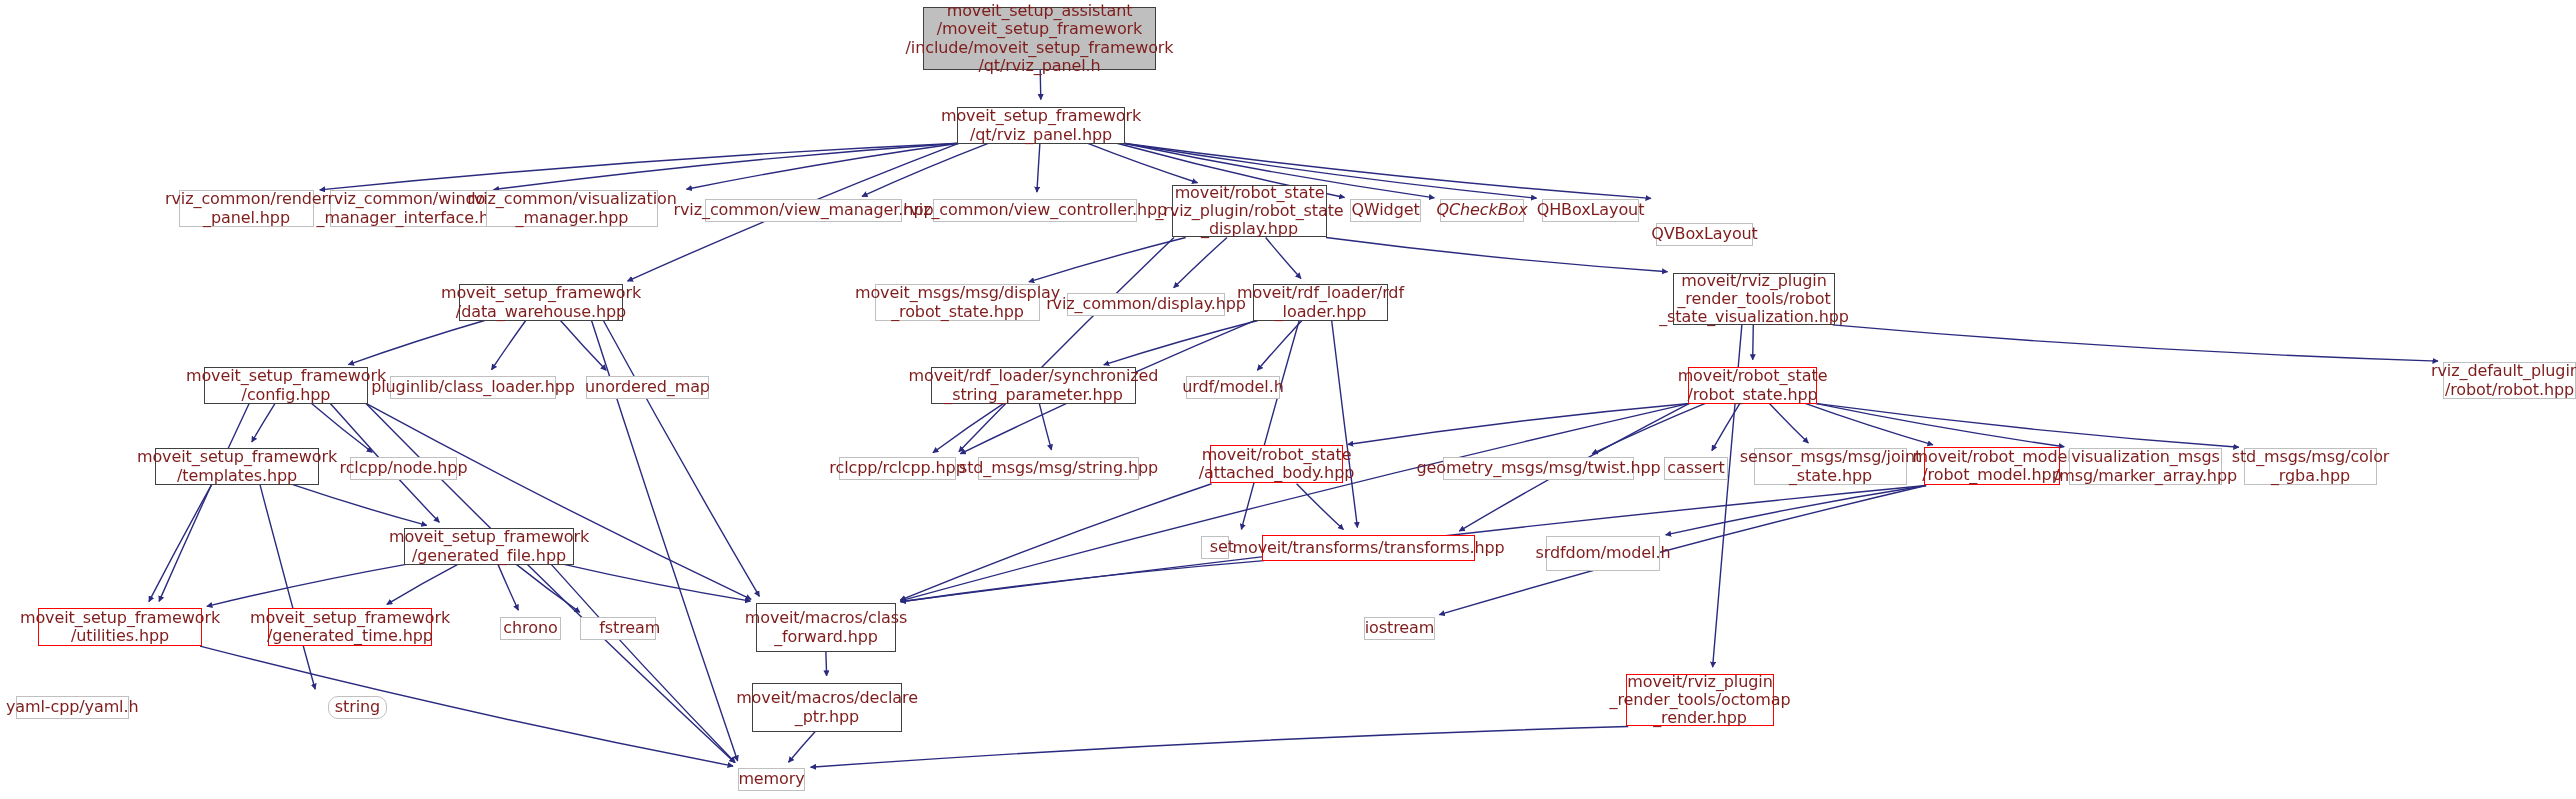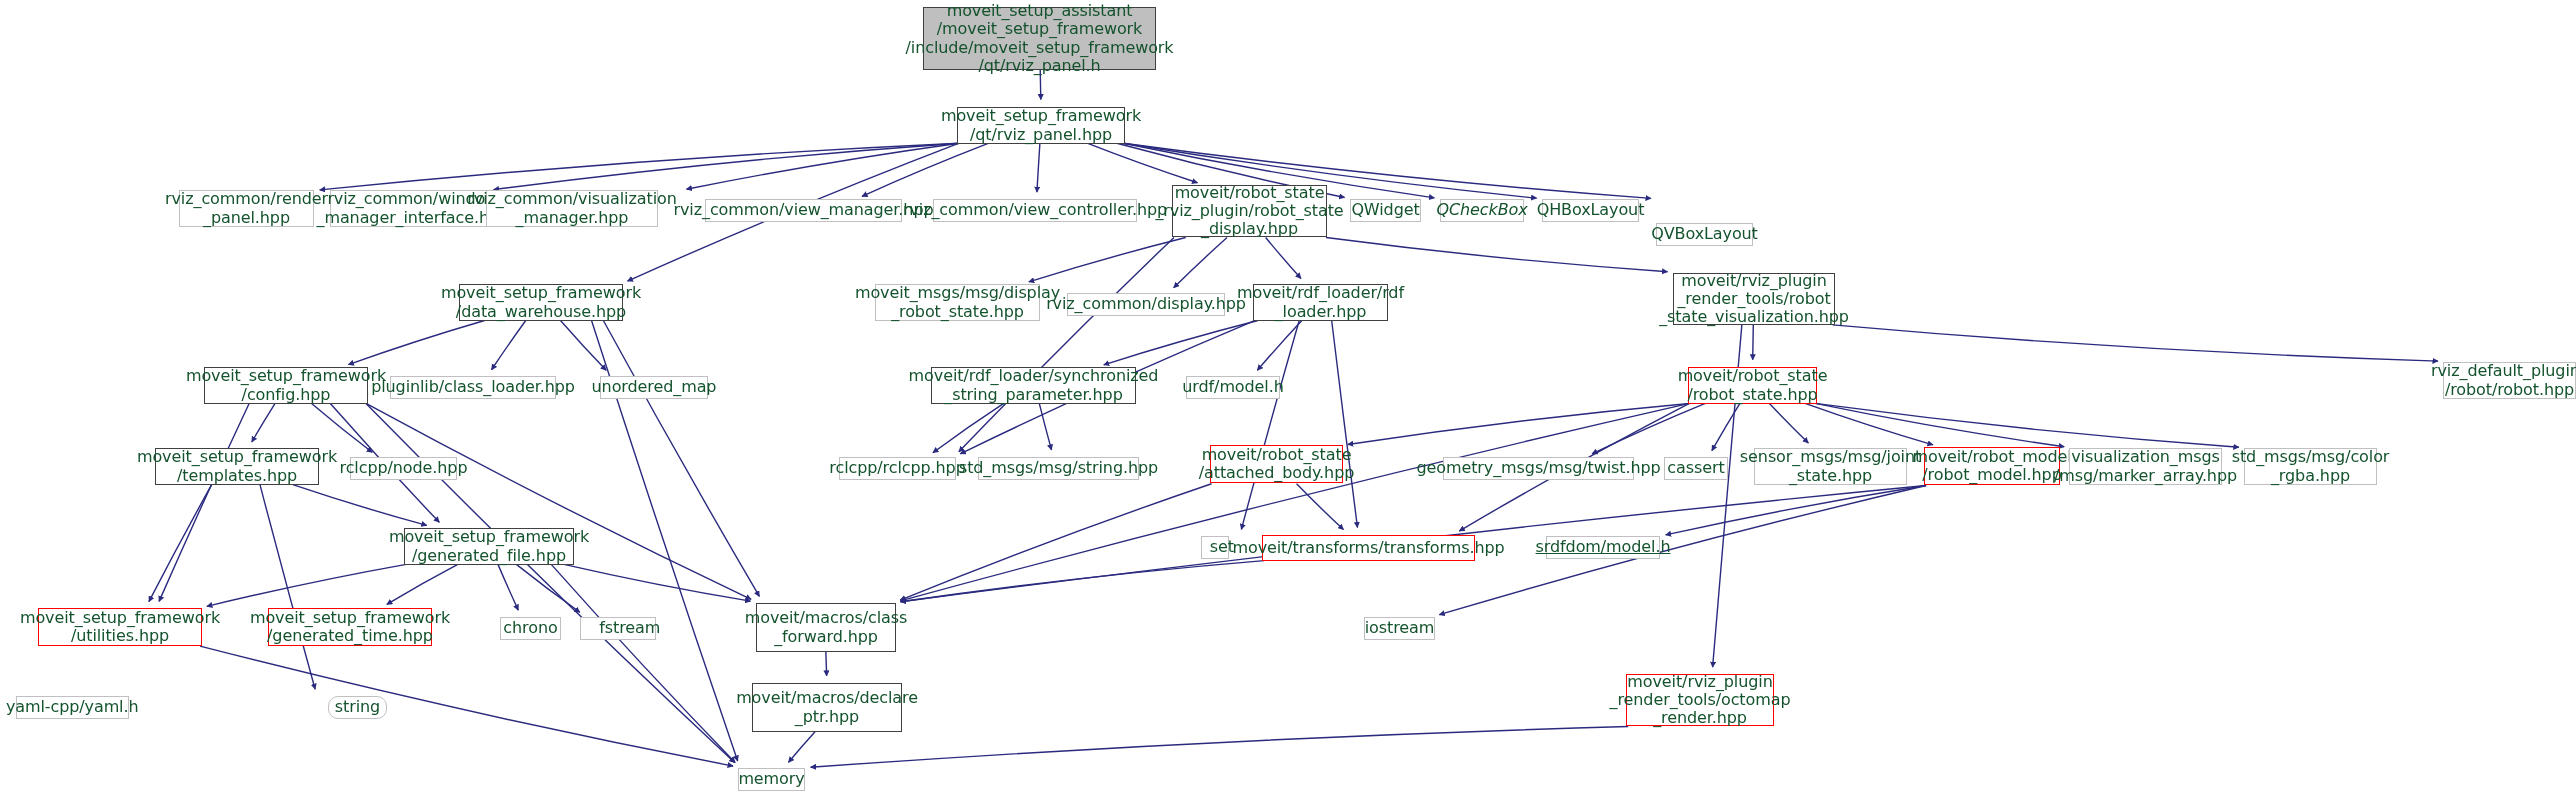--- a/index.html
+++ b/index.html
@@ -28,21 +28,21 @@
     position: absolute;
     box-sizing: border-box;
     display: flex;
     align-items: center;
     justify-content: center;
     text-align: center;
     line-height: 1.14;
     white-space: pre;
     background: #ffffff;
     border: 0.9px solid #c0c0c0;
-    color: #14532d;
+    color: #7f1d1d;
     font-size: 16px;
     letter-spacing: -0.1px;
     padding: 0 4.4px;
   }
   .node-box.kind-root {
     background: #bfbfbf;
     border: 1.7px solid #404040;
   }
   .node-box.kind-local {
     background: #ffffff;
@@ -164,21 +164,21 @@
       <div class="node-box kind-local" style="left: 1253px; top: 284px; width: 135px; height: 37px;">moveit/rdf_loader/rdf
 _loader.hpp</div>
       <div class="node-box kind-local" style="left: 1673px; top: 273px; width: 162px; height: 52px;">moveit/rviz_plugin
 _render_tools/robot
 _state_visualization.hpp</div>
       <div class="node-box kind-extern" style="left: 2443px; top: 362px; width: 133px; height: 37px;">rviz_default_plugins
 /robot/robot.hpp</div>
       <div class="node-box kind-local" style="left: 204px; top: 367px; width: 164px; height: 37px;">moveit_setup_framework
 /config.hpp</div>
       <div class="node-box kind-extern" style="left: 390px; top: 376px; width: 166px; height: 23px;">pluginlib/class_loader.hpp</div>
-      <div class="node-box kind-extern" style="left: 600px; top: 376px; width: 108px; height: 23px;">unordered_map</div>
+      <div class="node-box kind-extern" style="left: 586px; top: 376px; width: 123px; height: 23px;">unordered_map</div>
       <div class="node-box kind-local" style="left: 931px; top: 367px; width: 205px; height: 37px;">moveit/rdf_loader/synchronized
 _string_parameter.hpp</div>
       <div class="node-box kind-extern" style="left: 1186px; top: 376px; width: 94px; height: 23px;">urdf/model.h</div>
       <div class="node-box kind-highlight" style="left: 1688px; top: 367px; width: 129px; height: 37px;">moveit/robot_state
 /robot_state.hpp</div>
       <div class="node-box kind-local" style="left: 155px; top: 448px; width: 164px; height: 37px;">moveit_setup_framework
 /templates.hpp</div>
       <div class="node-box kind-extern" style="left: 350px; top: 457px; width: 107px; height: 23px;">rclcpp/node.hpp</div>
       <div class="node-box kind-extern" style="left: 839px; top: 457px; width: 117px; height: 23px;">rclcpp/rclcpp.hpp</div>
       <div class="node-box kind-extern" style="left: 978px; top: 457px; width: 161px; height: 23px;">std_msgs/msg/string.hpp</div>
@@ -191,21 +191,21 @@
       <div class="node-box kind-highlight" style="left: 1924px; top: 447px; width: 136px; height: 38px;">moveit/robot_model
 /robot_model.hpp</div>
       <div class="node-box kind-extern" style="left: 2069px; top: 448px; width: 153px; height: 37px;">visualization_msgs
 /msg/marker_array.hpp</div>
       <div class="node-box kind-extern" style="left: 2244px; top: 448px; width: 133px; height: 37px;">std_msgs/msg/color
 _rgba.hpp</div>
       <div class="node-box kind-local" style="left: 404px; top: 528px; width: 170px; height: 37px;">moveit_setup_framework
 /generated_file.hpp</div>
       <div class="node-box kind-extern" style="left: 1201px; top: 536px; width: 28px; height: 23px; padding-left: 18px;">set</div>
       <div class="node-box kind-highlight" style="left: 1262px; top: 535px; width: 213px; height: 26px;">moveit/transforms/transforms.hpp</div>
-      <div class="node-box kind-extern" style="left: 1546px; top: 536px; width: 114px; height: 23px; text-decoration: underline;">srdfdom/model.h</div>
+      <div class="node-box kind-extern" style="left: 1546px; top: 536px; width: 114px; height: 35px;">srdfdom/model.h</div>
       <div class="node-box kind-highlight" style="left: 38px; top: 608px; width: 164px; height: 38px;">moveit_setup_framework
 /utilities.hpp</div>
       <div class="node-box kind-highlight" style="left: 268px; top: 608px; width: 164px; height: 38px;">moveit_setup_framework
 /generated_time.hpp</div>
       <div class="node-box kind-extern" style="left: 500px; top: 617px; width: 61px; height: 23px;">chrono</div>
       <div class="node-box kind-extern" style="left: 580px; top: 617px; width: 76px; height: 23px; padding-left: 28px;">fstream</div>
       <div class="node-box kind-local" style="left: 756px; top: 603px; width: 140px; height: 49px;">moveit/macros/class
 _forward.hpp</div>
       <div class="node-box kind-extern" style="left: 1364px; top: 617px; width: 71px; height: 23px;">iostream</div>
       <div class="node-box kind-local" style="left: 752px; top: 683px; width: 150px; height: 49px;">moveit/macros/declare

